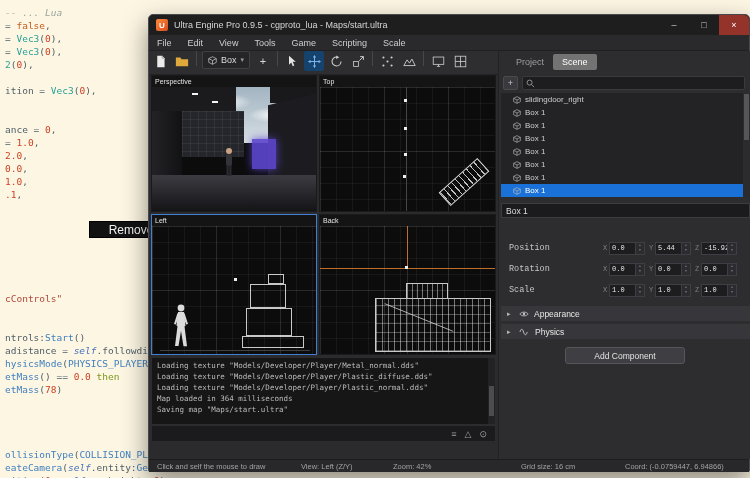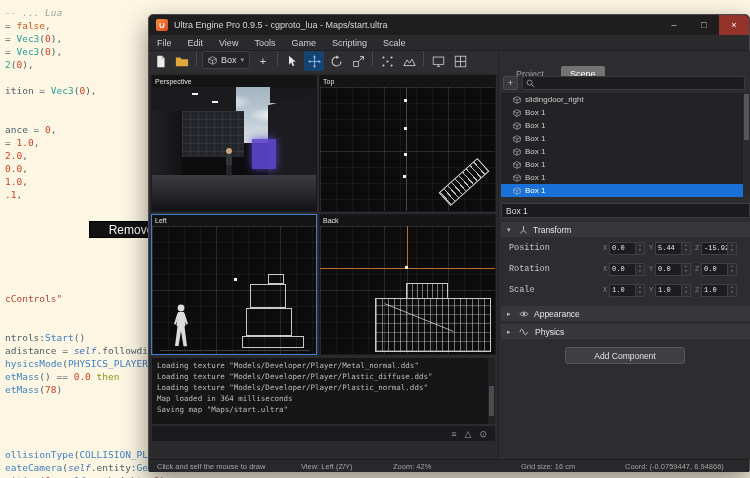--- a/index.html
+++ b/index.html
@@ -122,21 +122,21 @@
 
   
   .statusbar { position:absolute; left:0; top:444px; width:600px; height:13px; background:#28282a;
     border-top:1px solid #1d1d1f; font-size:7.5px; color:#a2a2a2; }
   .statusbar span { position:absolute; top:2px; white-space:nowrap; }
 
   
   .panel { position:absolute; left:349px; top:36px; width:253px; height:408px; background:#2d2d30;
     border-left:1px solid #222224; }
   .panel > * { position:absolute; }
-  .tabs { left:0; top:0; right:0; height:22px; display:flex; align-items:center; padding-left:8px; gap:8px;margin-top:12px; }
+  .tabs { left:0; top:0; right:0; height:22px; display:flex; align-items:center; padding-left:8px; gap:0; }
   .tab { color:#9e9e9e; font-size:9px; padding:3px 9px; border-radius:2px; }
   .tab.active { color:#ffffff; background:#737373;text-align:center; }
   .mini-btn { left:4px; top:25px; width:15px; height:14px; background:#3a3a3e; border:1px solid #4a4a4f;
     color:#cccccc; font-size:9px; display:flex; align-items:center; justify-content:center; border-radius:2px; }
   .search-box { left:23px; top:25px; width:223px; height:14px; background:#1d1d1f; border:1px solid #3a3a3e;
     border-radius:2px; display:flex; align-items:center; padding-left:3px; }
   .tree { left:2px; top:42px; width:242px; height:104px; background:#232325; overflow:hidden; }
   .tree-row { height:13px; display:flex; align-items:center; gap:4px; padding-left:12px; }
   .tree-row .cube { width:8px; height:8px; flex:0 0 auto; }
   .tree-label { color:#cdcdcd; font-size:8px; white-space:nowrap; }
@@ -468,27 +468,20 @@
               <path d="M5 .8 9.2 2.9v4.2L5 9.2.8 7.1V2.9Z M.8 2.9 5 5l4.2-2.1 M5 5v4.2" fill="none" stroke="#b9b9b9" stroke-width=".8"></path>
             </svg>
             <span class="tree-label">Box 1</span>
           </div>
         </div>
       <div class="tree-scroll">
         <div class="tree-thumb"></div>
       </div>
       <input class="name-field" value="Box 1" style="">
 
-      <div class="sec-header" style="top:171px;">
-        <span class="sec-arrow">▾</span>
-        <svg width="9" height="9" viewBox="0 0 10 10">
-            <path d="M5 1v5M5 6L1.5 9M5 6l3.5 3" fill="none" stroke="#c9c9c9"></path>
-          </svg>
-        <span>Transform</span>
-      </div>
 
       <div class="vec-rows">
           <div class="vec-row">
             <span class="vec-label">Position</span>
             <span class="axis-group">
               <span class="axis-letter">X</span>
               <span class="num-field">0.0</span>
               <span class="spin">
                 <i>▴</i>
                 <i>▾</i>

